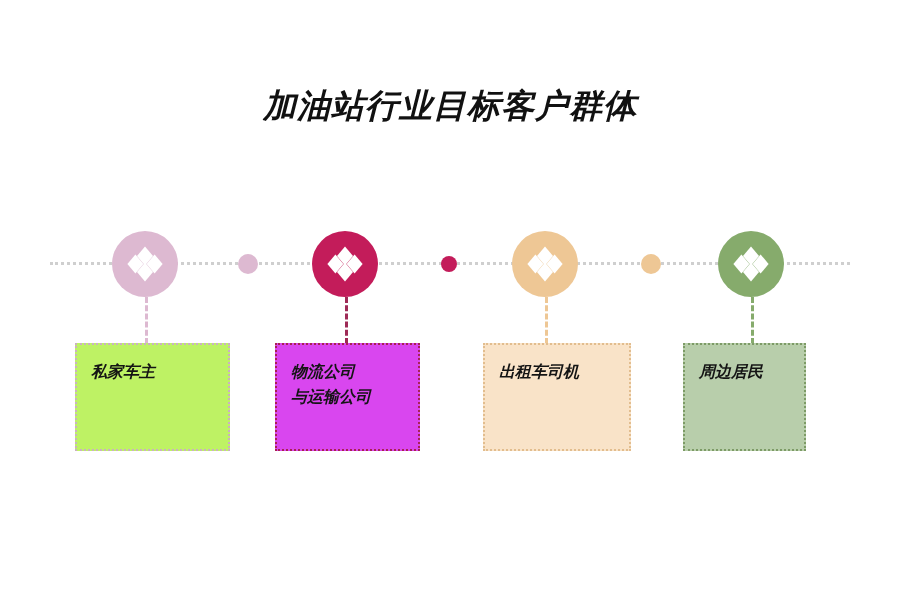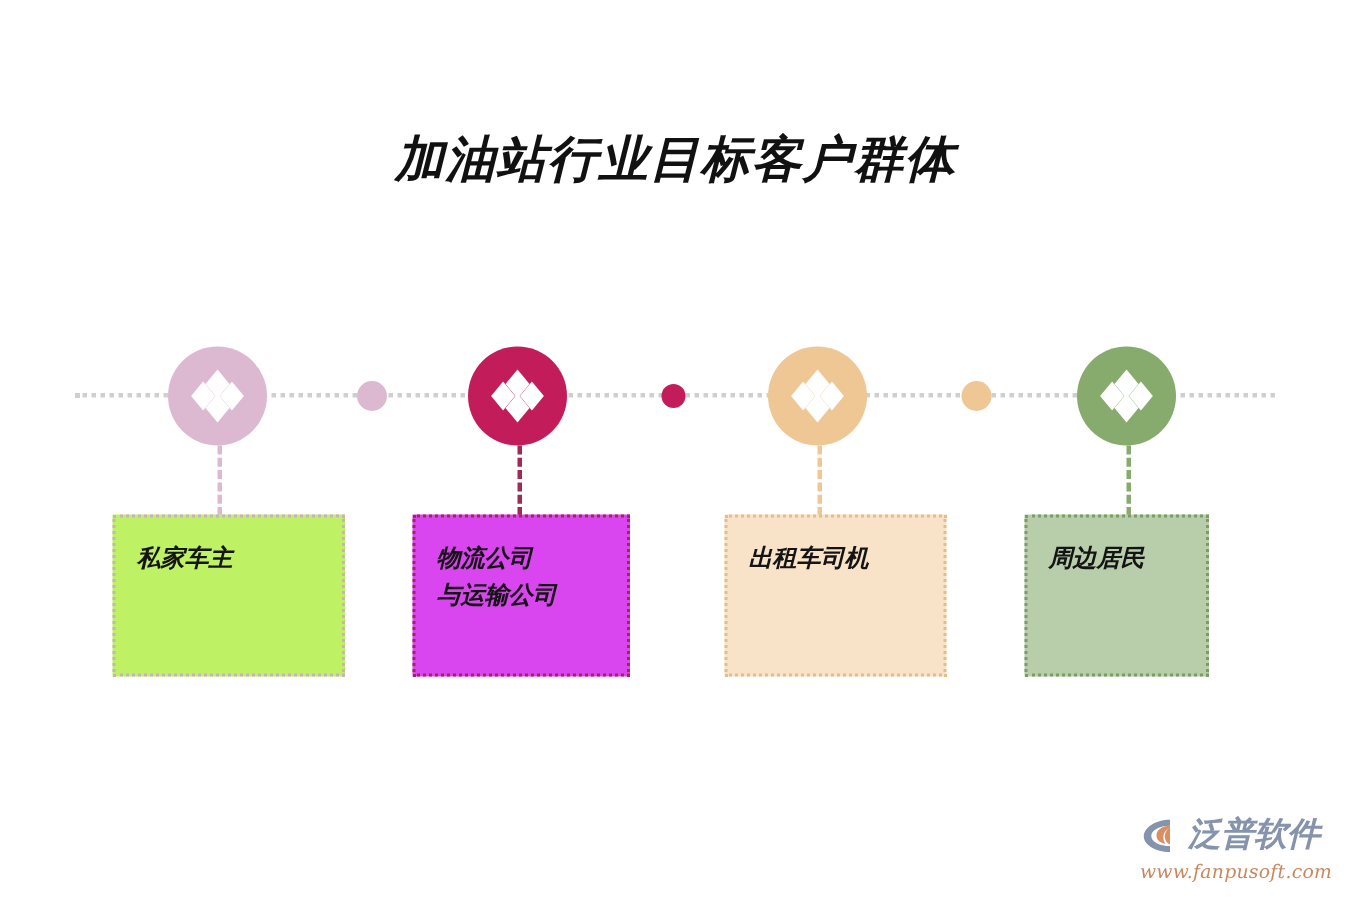--- a/index.html
+++ b/index.html
@@ -200,25 +200,14 @@
           <path d="M26 26 L46 50 L26 74 L6 50 Z" fill="#ffffff"></path>
           <path d="M74 26 L94 50 L74 74 L54 50 Z" fill="#ffffff"></path>
         </svg>
       </div>
       <div class="stem" style="left: 751px; border-left-color: rgb(134, 171, 108);"></div>
       <div class="label-card" style="left: 683px; width: 123px; background: rgb(184, 206, 171); border: 2px dotted rgb(125, 155, 102);">
         <span class="card-line">周边居民</span>
       </div>
     </div>
 
-  <div class="brand-logo">
-    <div class="brand-row">
-      <svg class="brand-mark" viewBox="0 0 60 60">
-        <path id="brand-outer" d="M44 9 C24 9 9 20 9 31 C9 42 24 52 44 52 L44 44 C30 44 19 38 19 30.5 C19 23 30 17 44 17 Z" fill="#8593ad"></path>
-        <path id="brand-inner" d="M44 17 C34 17 26 22 26 30 C26 36 31 40 38 41 C34 36 34 28 39 23 C41 21 43 19.5 44 19 Z" fill="#d98f62"></path>
-        <path id="brand-inner2" d="M44 18 C44 18 37 24 37 31 C37 37 41 41 44 42 Z" fill="#d98f62"></path>
-      </svg>
-      <div class="brand-name" style="color: rgb(133, 147, 173);">泛普软件</div>
-    </div>
-    <div class="brand-url" style="color: rgb(200, 136, 95);">www.fanpusoft.com</div>
-  </div>
 
 </div>
 
 </body></html>

